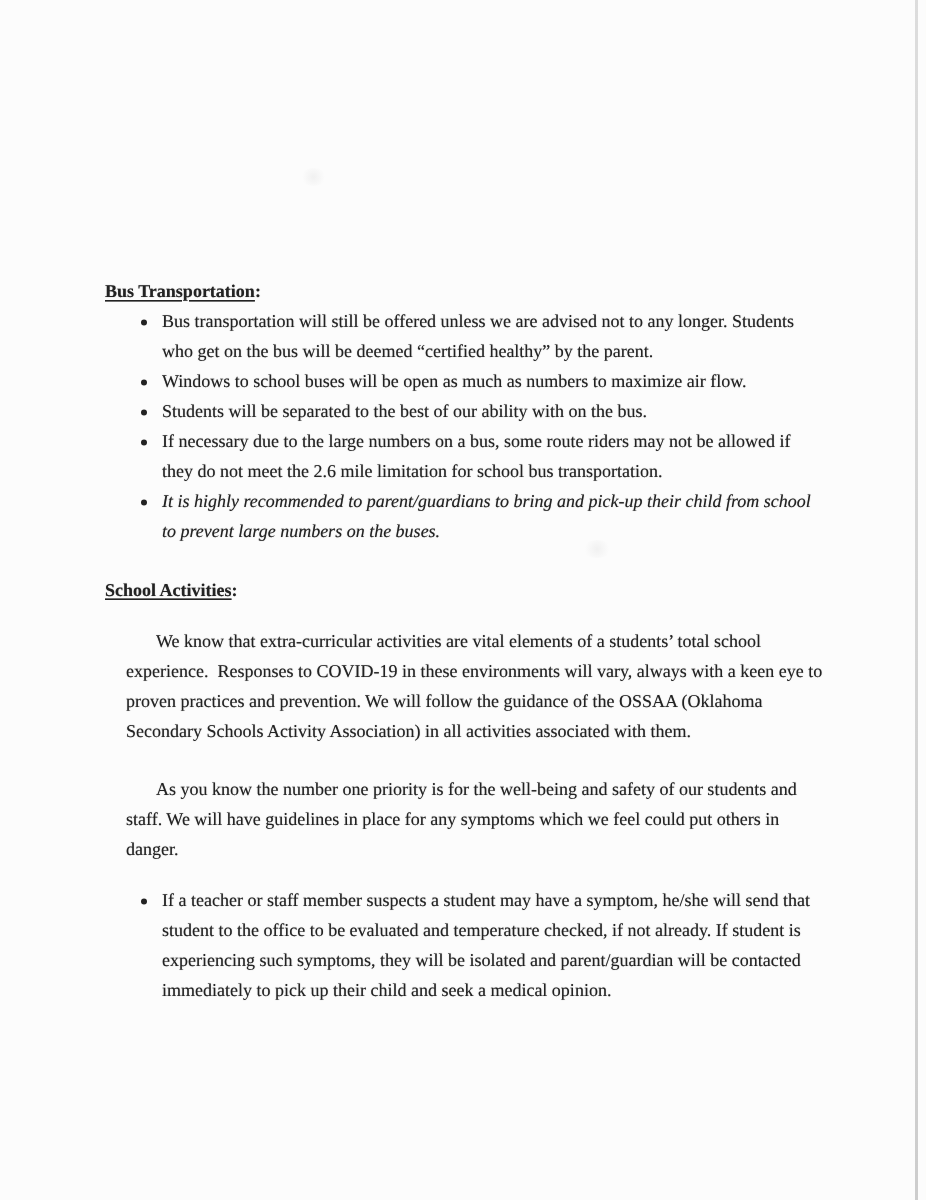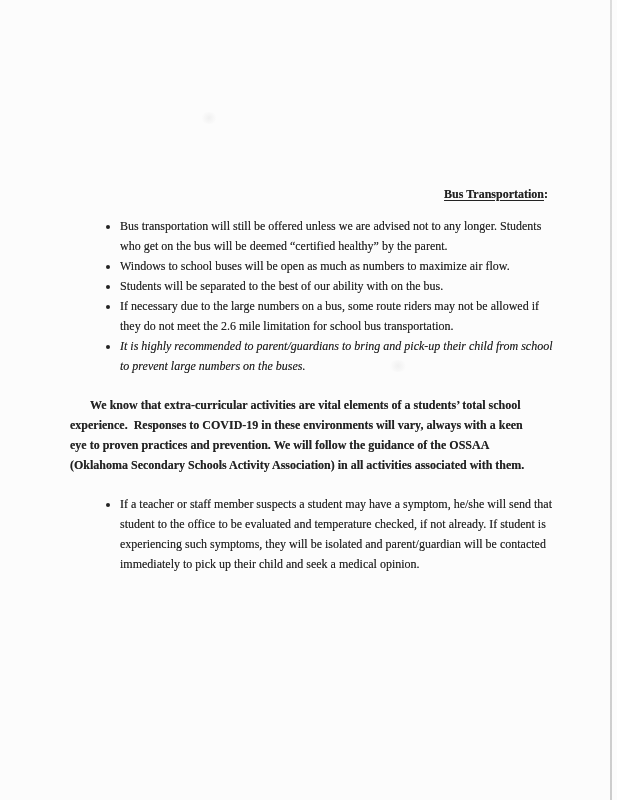--- a/index.html
+++ b/index.html
@@ -25,36 +25,34 @@
     left: 70px;
     width: 478px;
   }
   .section { margin: 0; }
   .section + .section { margin-top: 19px; }
   .sec-heading {
     margin: 0;
     font-size: 12px;
     font-weight: bold;
     line-height: 20px;
-    text-align: right;
   }
   .sec-heading .hu {
     text-decoration: underline;
     text-decoration-thickness: 1px;
     text-underline-offset: 2px;
   }
   .para {
-    margin: 0;
+    margin: 14px;
     width: 470px;
     text-indent: 20px;
     white-space: pre-wrap;
-    font-weight: bold;
   }
   ul.bullets {
-    margin: 12px;
+    margin: 0;
     padding: 0 0 0 38px;
     width: 440px;
     box-sizing: content-box;
     list-style: disc outside;
   }
   ul.bullets li {
     margin: 0;
     padding: 0;
   }
   li.em-bullet {
@@ -93,25 +91,27 @@
       <ul class="bullets">
         <li>Bus transportation will still be offered unless we are advised not to any longer. Students who get on the bus will be deemed “certified healthy” by the parent.</li>
         <li>Windows to school buses will be open as much as numbers to maximize air flow.</li>
         <li>Students will be separated to the best of our ability with on the bus.</li>
         <li>If necessary due to the large numbers on a bus, some route riders may not be allowed if they do not meet the 2.6 mile limitation for school bus transportation.</li>
         <li class="em-bullet">It is highly recommended to parent/guardians to bring and pick-up their child from school to prevent large numbers on the buses.</li>
       </ul>
     </div>
 
     <div class="section">
+      <h3 class="sec-heading"><span class="hu">School Activities</span><span>:</span></h3>
       <p class="para">We know that extra-curricular activities are vital elements of a students’ total school experience.  Responses to COVID-19 in these environments will vary, always with a keen eye to proven practices and prevention. We will follow the guidance of the OSSAA (Oklahoma Secondary Schools Activity Association) in all activities associated with them.</p>
     </div>
 
 
     <div class="section">
+      <p class="para">As you know the number one priority is for the well-being and safety of our students and staff. We will have guidelines in place for any symptoms which we feel could put others in danger.</p>
       <ul class="bullets">
         <li>If a teacher or staff member suspects a student may have a symptom, he/she will send that student to the office to be evaluated and temperature checked, if not already. If student is experiencing such symptoms, they will be isolated and parent/guardian will be contacted immediately to pick up their child and seek a medical opinion.</li>
       </ul>
     </div>
 
   </div>
 
   <div class="scan-edge-line"></div>
 </div>
 

